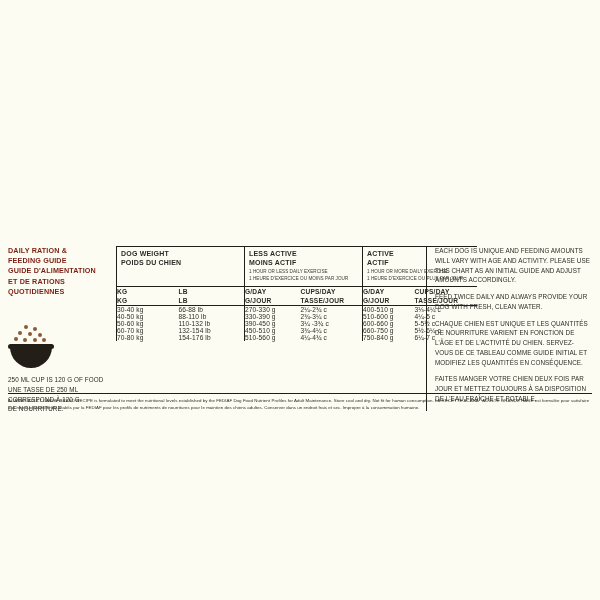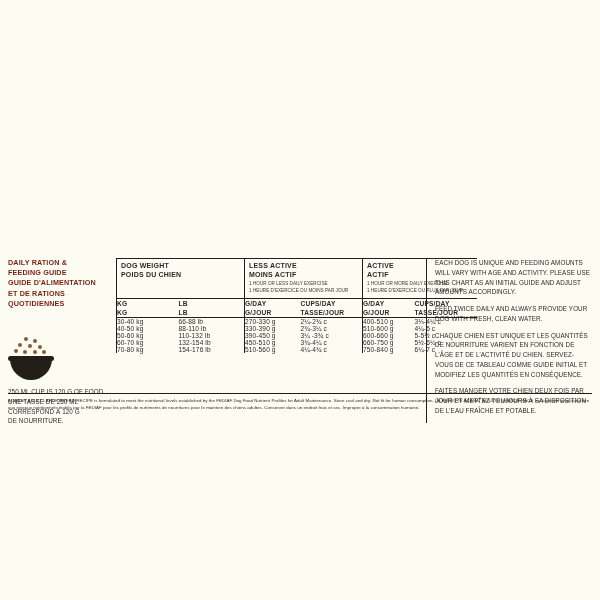--- a/index.html
+++ b/index.html
@@ -16,21 +16,21 @@
   }
   #page {
     position: relative;
     width: 600px;
     height: 600px;
     background: #fdfcf3;
   }
   .panel {
     position: absolute;
     left: 8px;
-    top: 258px;
+    top: 246px;
     width: 584px;
   }
   .cols {
     display: flex;
     align-items: flex-start;
   }
   
   .col-left {
     width: 108px;
     padding-right: 6px;

